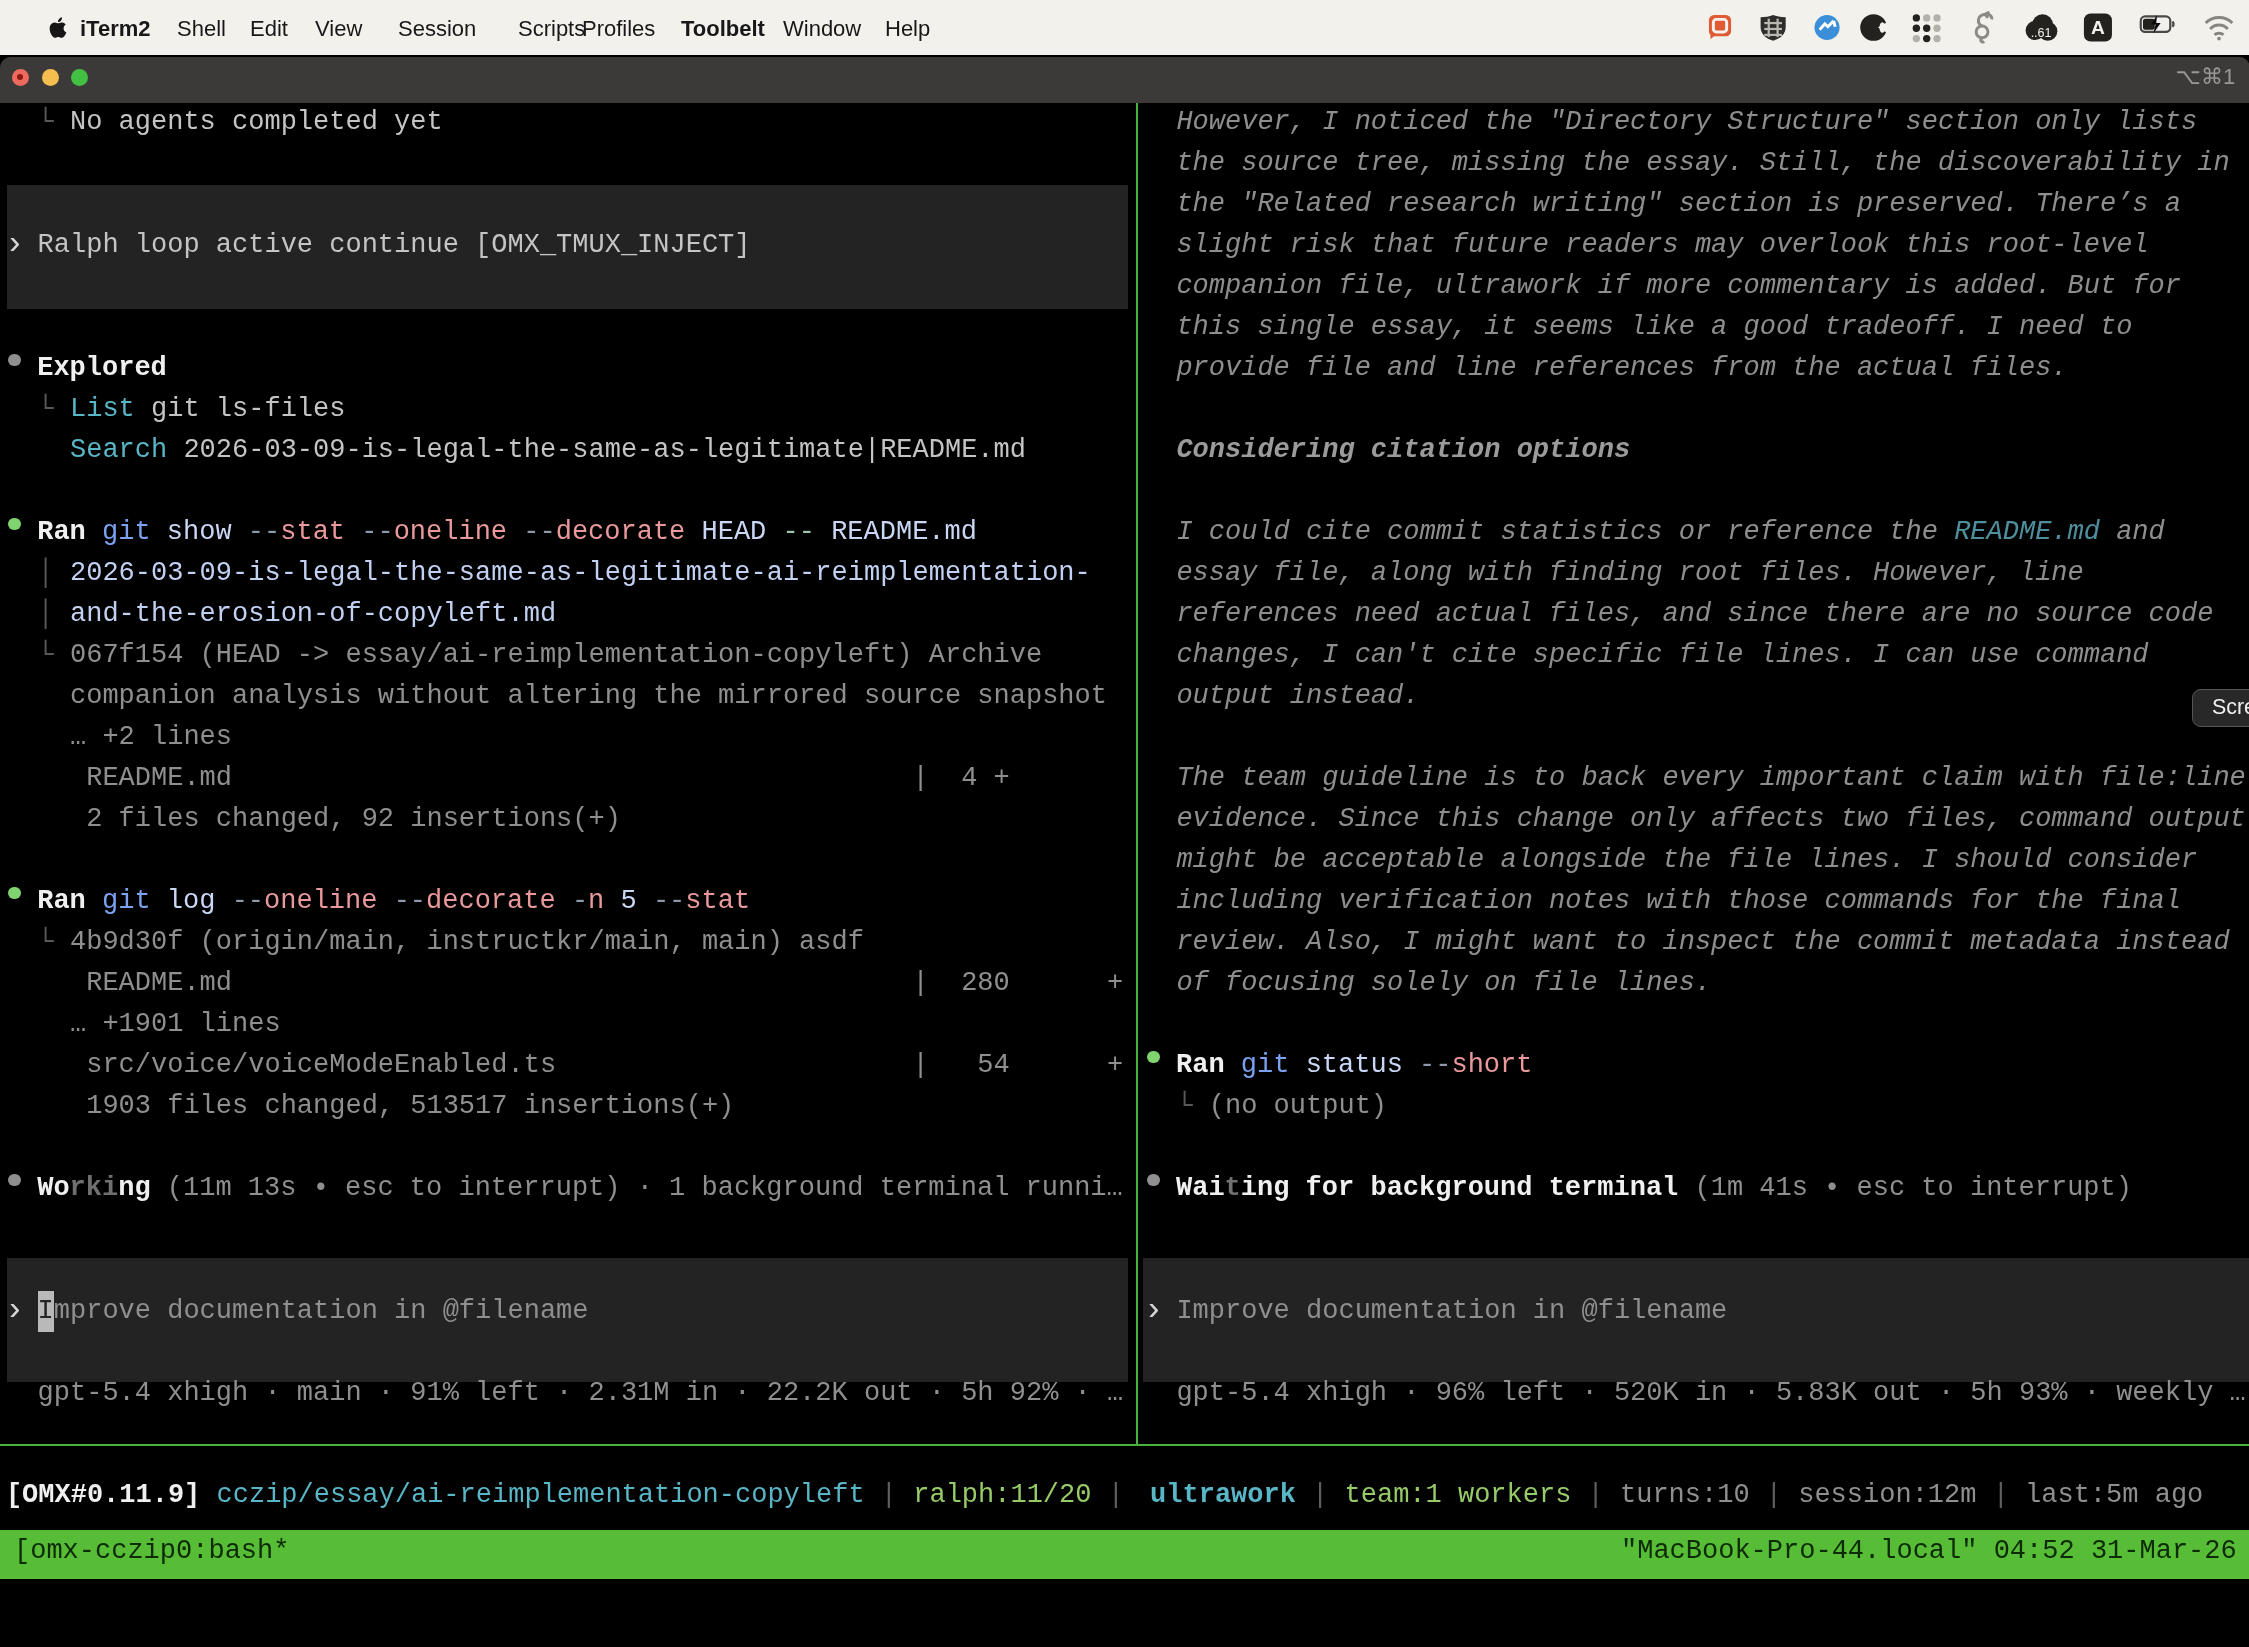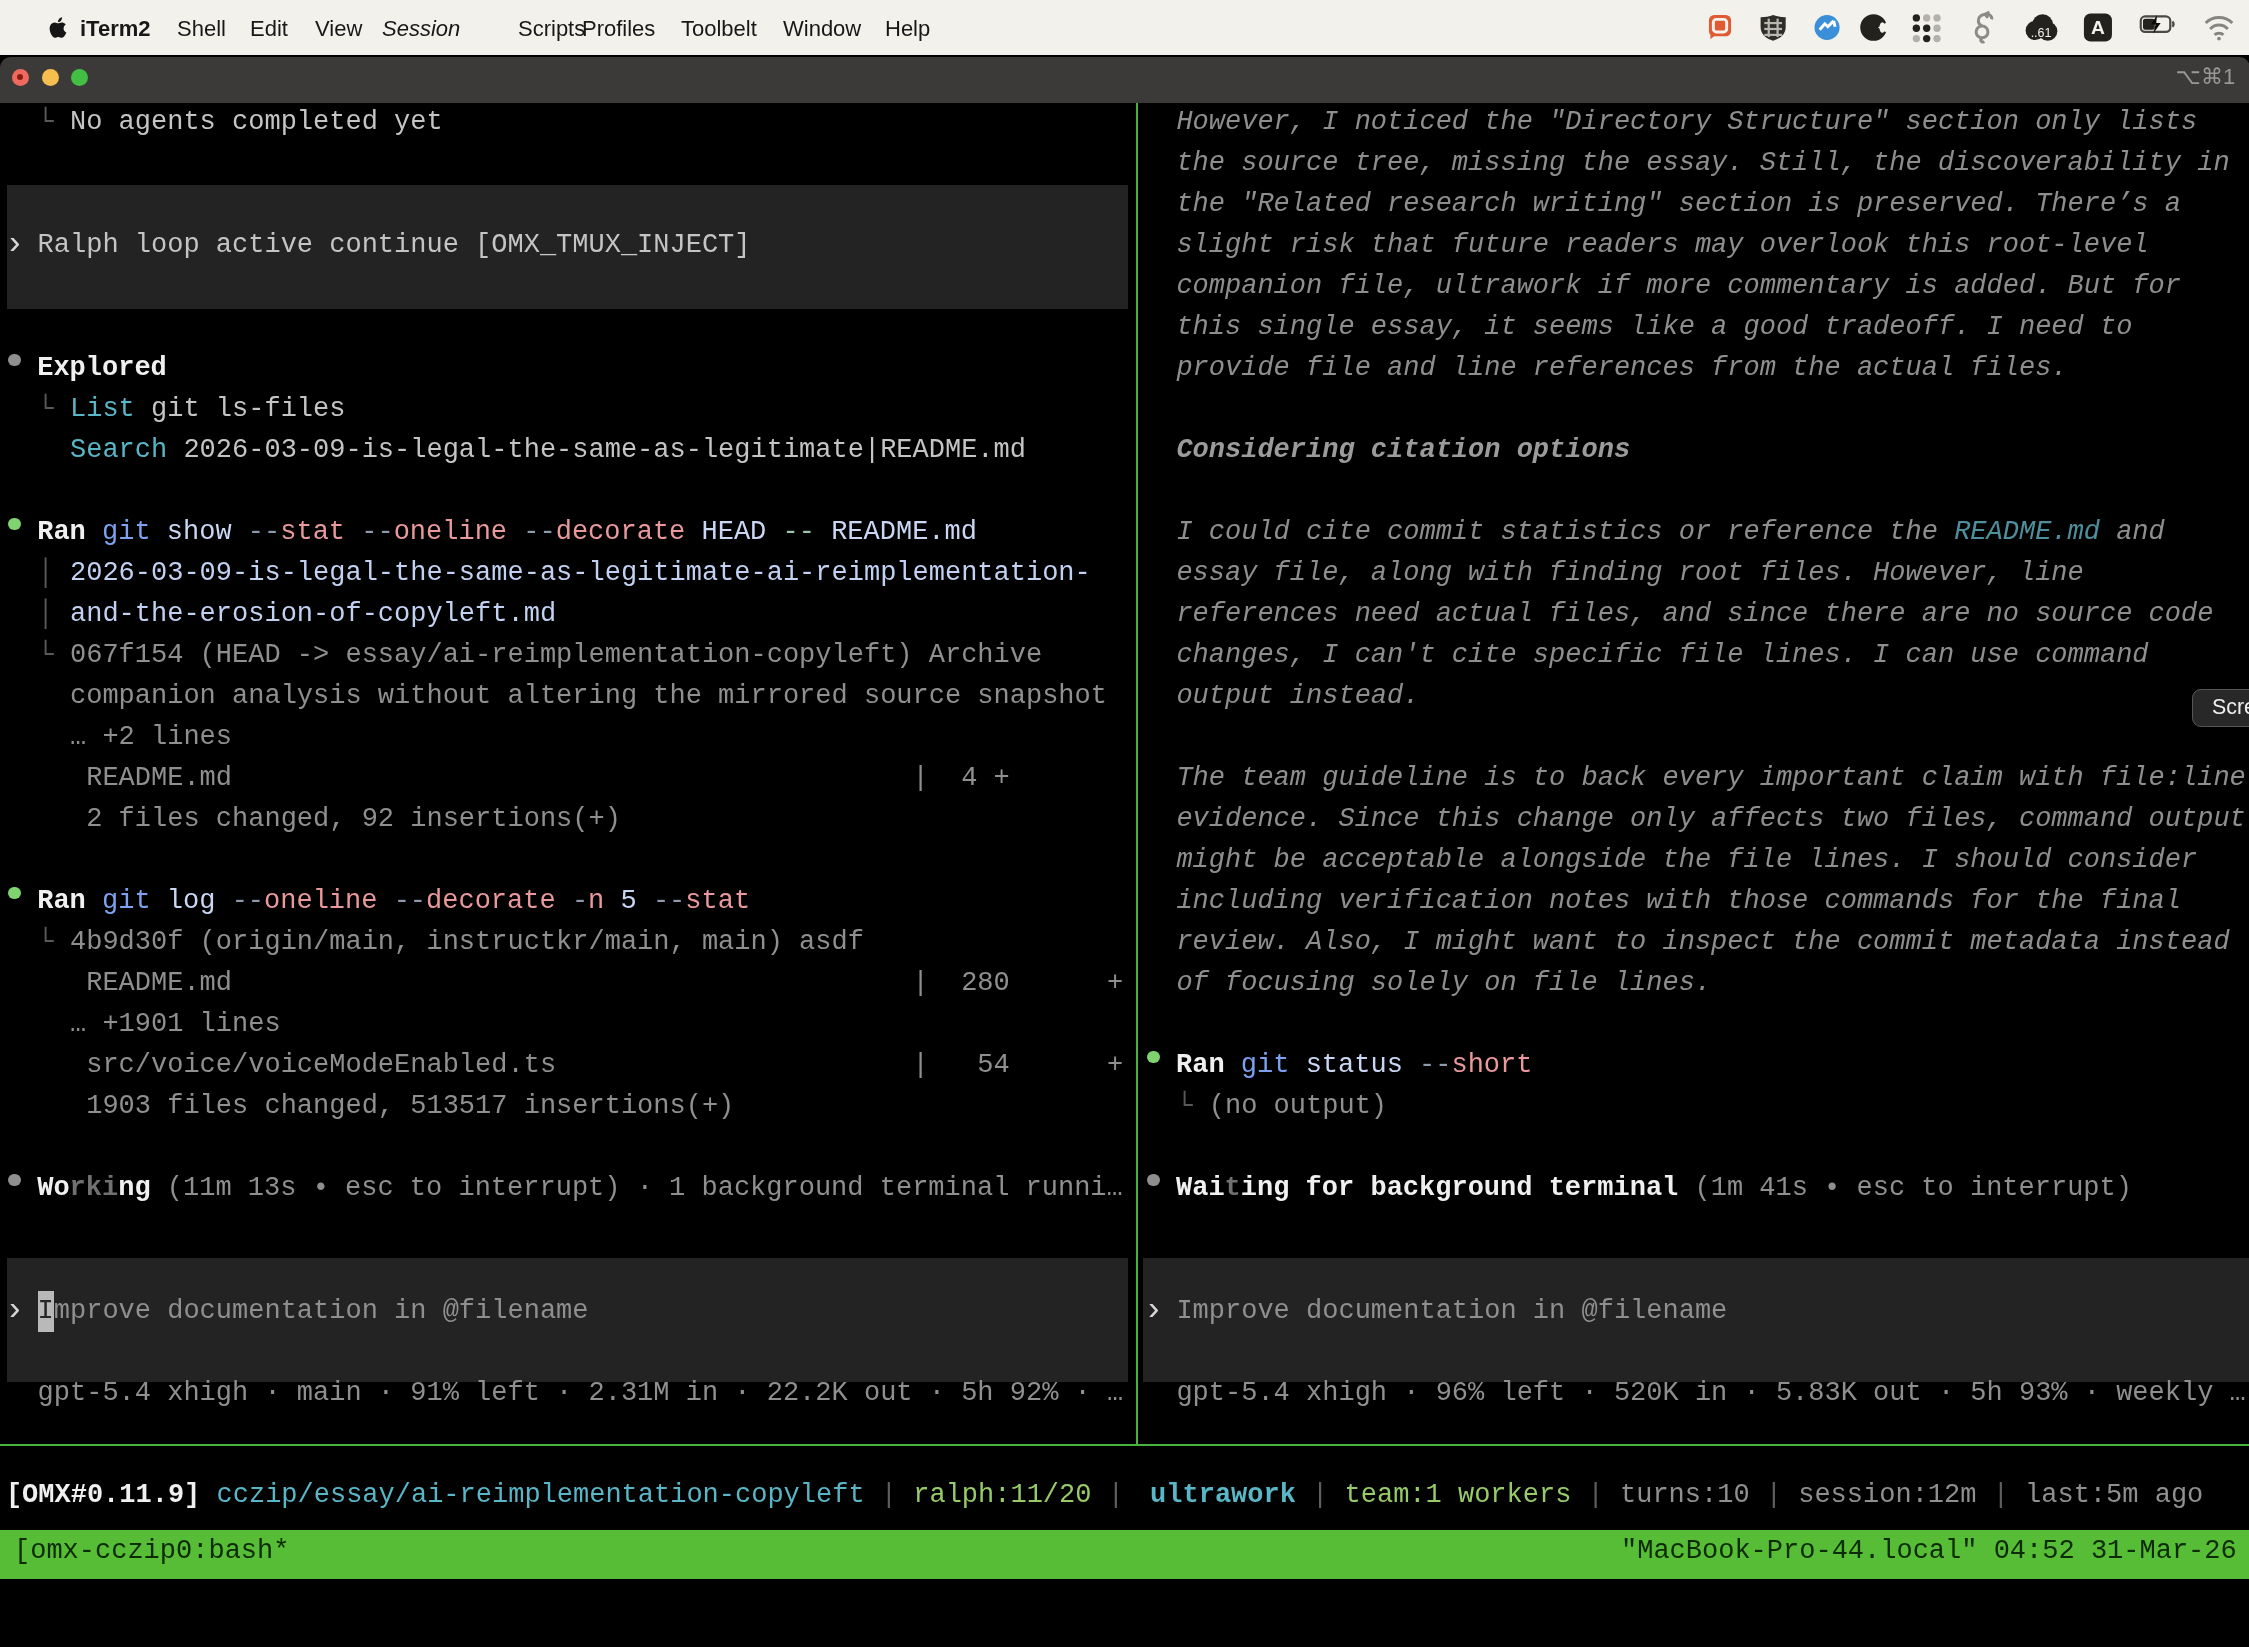--- a/index.html
+++ b/index.html
@@ -44,24 +44,24 @@
 </style></head>
 <body>
 <div id="menubar">
     <svg width="20" height="23.6" viewBox="0 0 27 32" style="position:absolute;left:47px;top:15.5px">
       <path fill="#161616" d="M22.4 16.9c0-3.6 2.9-5.3 3-5.4-1.6-2.4-4.2-2.7-5.1-2.8-2.2-.2-4.2 1.3-5.3 1.3-1.1 0-2.8-1.3-4.6-1.2-2.4 0-4.5 1.4-5.7 3.5-2.4 4.2-.6 10.5 1.7 13.9 1.2 1.7 2.6 3.5 4.4 3.4 1.8-.1 2.4-1.1 4.6-1.1 2.1 0 2.7 1.1 4.6 1.1 1.9 0 3.1-1.7 4.3-3.4 1.3-2 1.9-3.9 1.9-4-.1-.1-3.7-1.5-3.8-5.3zM18.9 6.3c1-1.2 1.6-2.8 1.5-4.5-1.4.1-3.1 1-4.1 2.1-.9 1-1.7 2.7-1.5 4.3 1.5.2 3.1-.7 4.1-1.9z"></path>
     </svg>
     <span class="mi" style="left:80px;font-weight:bold;">iTerm2</span>
     <span class="mi" style="left:177px;">Shell</span>
     <span class="mi" style="left:250px;">Edit</span>
     <span class="mi" style="left:315px;">View</span>
-    <span class="mi" style="left:382px;font-style:italic;">Session</span>
+    <span class="mi" style="left:398px;">Session</span>
     <span class="mi" style="left:489px;margin-left:29px;">Scripts</span>
     <span class="mi" style="left:582px;">Profiles</span>
-    <span class="mi" style="left:681px;">Toolbelt</span>
+    <span class="mi" style="left:681px;font-weight:bold;">Toolbelt</span>
     <span class="mi" style="left:783px;">Window</span>
     <span class="mi" style="left:885px;">Help</span>
 <svg width="561" height="55" viewBox="0 0 760 74" style="position:absolute;left:1689px;top:0">
 
   <g transform="translate(27,20)">
     <rect x="0" y="0" width="30" height="29" rx="7" fill="#e05a33"></rect>
     <rect x="6" y="6" width="18" height="17" rx="4" fill="none" stroke="#f4f2ec" stroke-width="4"></rect>
     <path d="M2 24 L2 33 L10 26 Z" fill="#e05a33"></path>
   </g>
 

